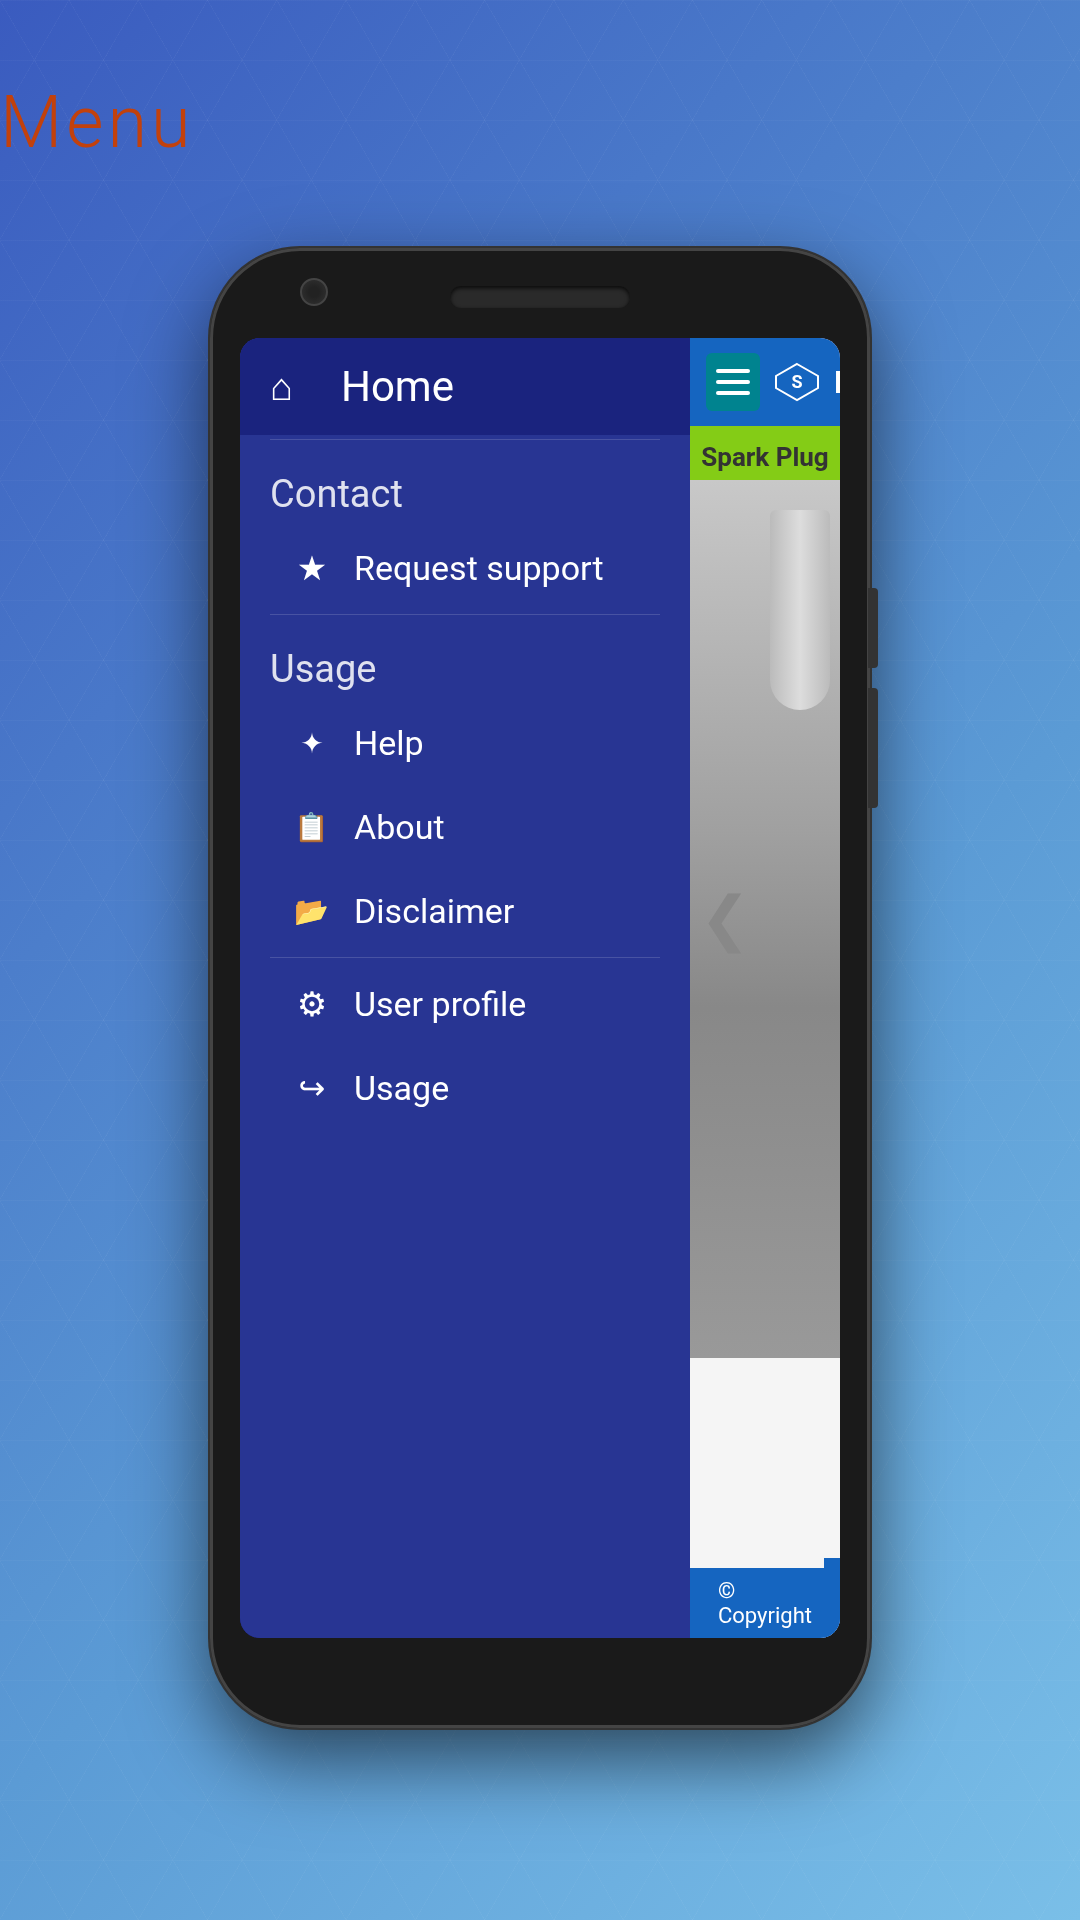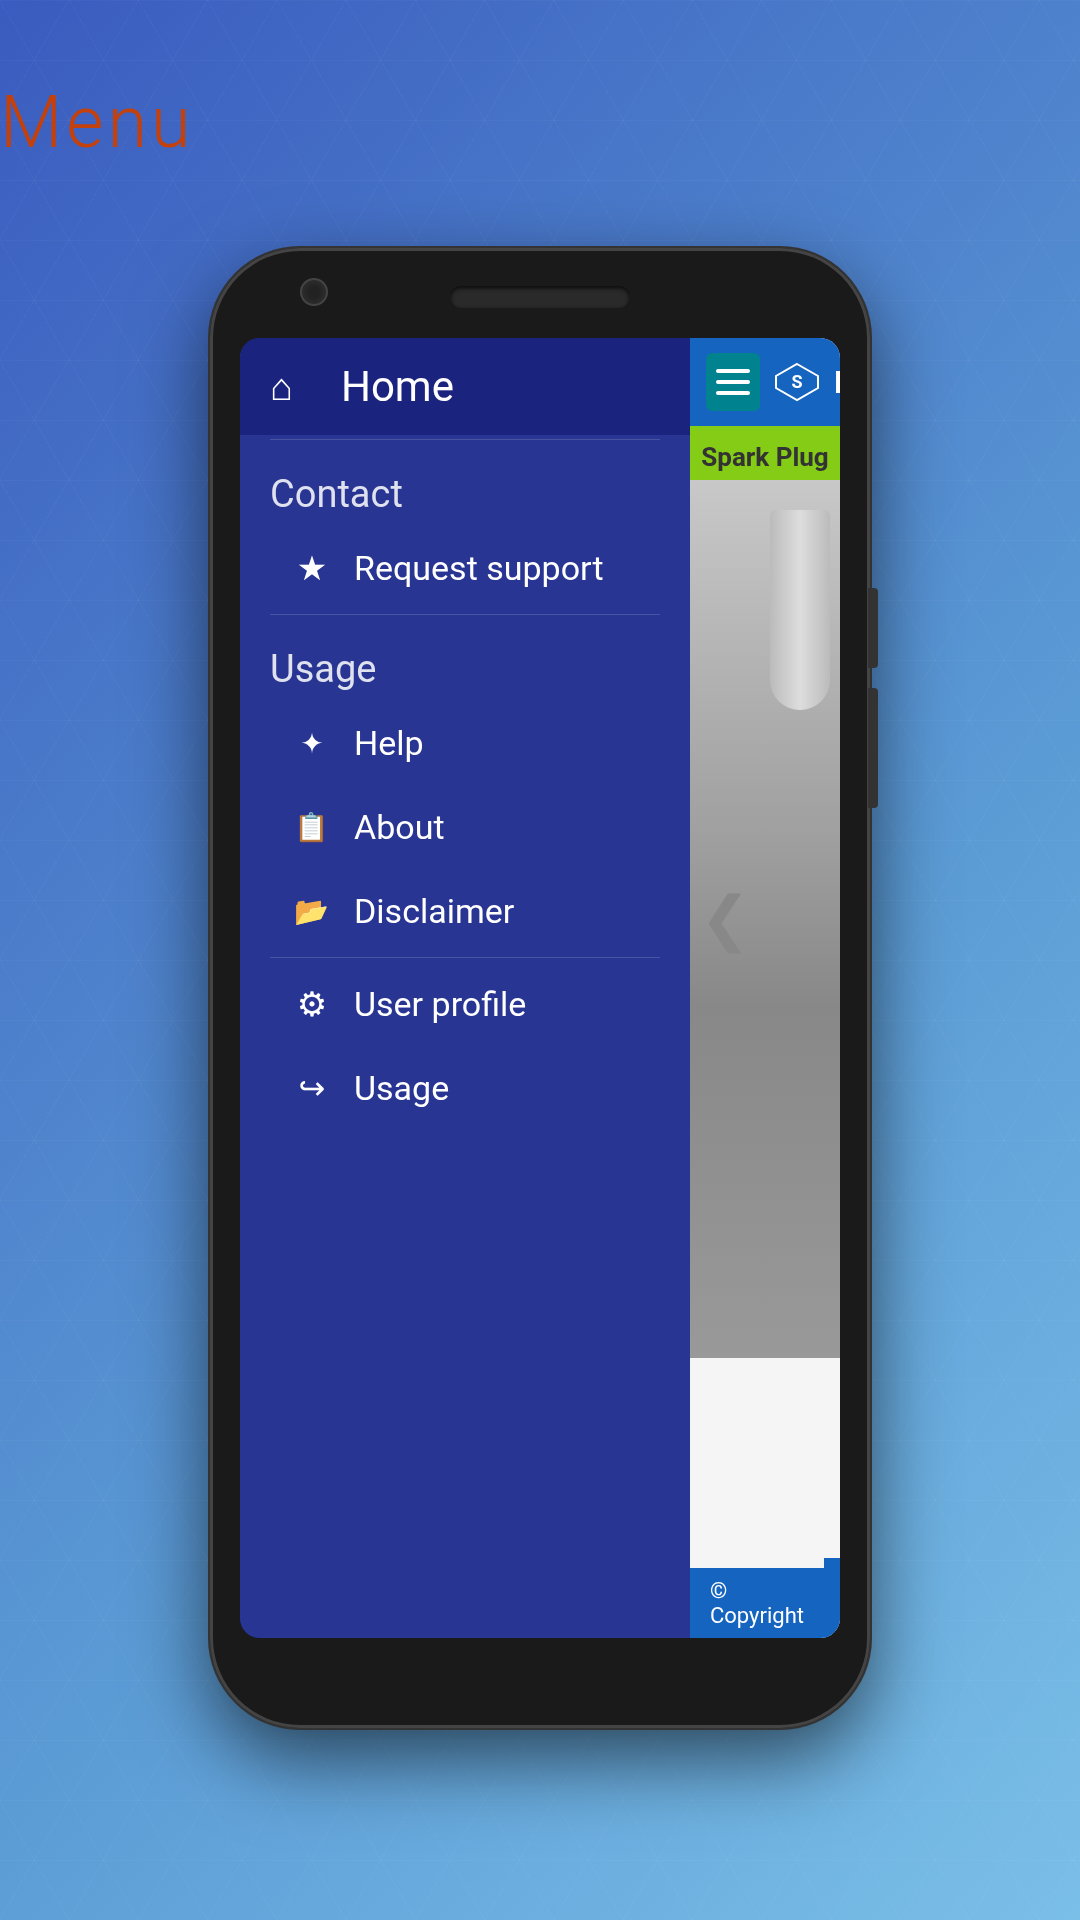--- a/index.html
+++ b/index.html
@@ -293,21 +293,21 @@
       height: 80px;
       background: #1565C0;
     }
 
     .copyright-bar {
       background: #1565C0;
       position: absolute;
       bottom: 0;
       left: 0;
       right: 0;
-      padding: 10px 20px;
+      padding: 10px 28px;
     }
 
     .copyright-text {
       color: white;
       font-size: 22px;
     }
 
     .divider {
       height: 1px;
       background: rgba(255,255,255,0.15);

